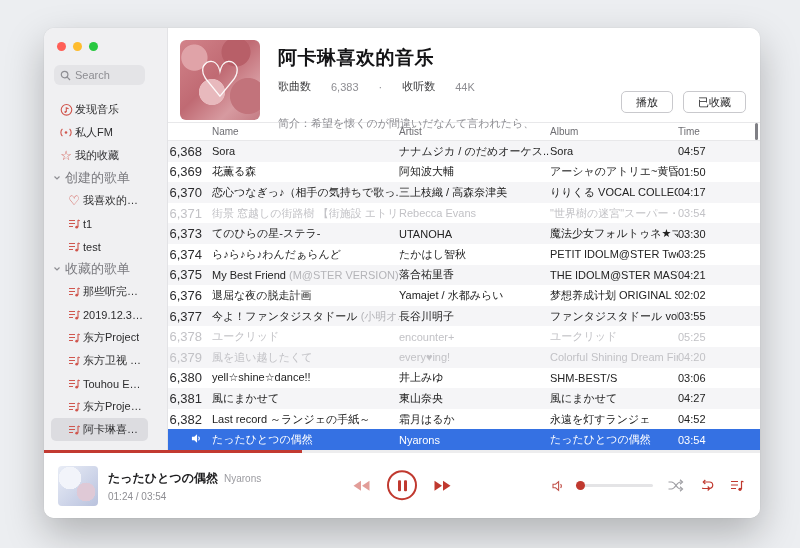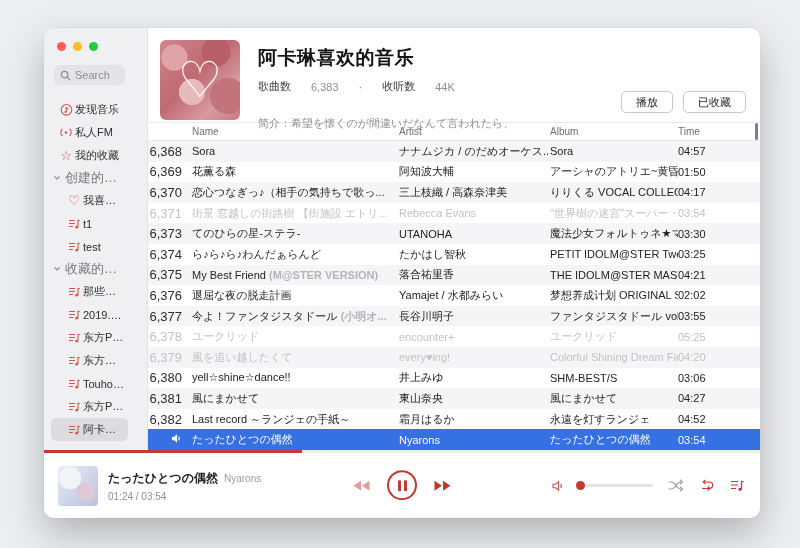--- a/index.html
+++ b/index.html
@@ -4,21 +4,21 @@
 <style>
   * { margin:0; padding:0; box-sizing:border-box; }
   html,body { width:800px; height:548px; font-family:"Liberation Sans","DejaVu Sans",sans-serif; }
   .stage { position:relative; width:800px; height:548px; background:#eceef1; overflow:hidden; }
   .window { position:absolute; left:44px; top:28px; width:716px; height:490px; background:#fff;
             border-radius:10px; overflow:hidden; display:flex; flex-direction:column;
             box-shadow:0 16px 38px rgba(0,0,0,.25), 0 0 1px rgba(0,0,0,.2); }
   .wbody { flex:1; display:flex; min-height:0; }
 
   
-  .sidebar { width:104px; background:#f0f0f2; border-right:1px solid #e3e3e6; padding:14px 19px 0 7px; flex-shrink:0; }
+  .sidebar { width:124px; background:#f0f0f2; border-right:1px solid #e3e3e6; padding:14px 19px 0 7px; flex-shrink:0; }
   .traffic { display:flex; gap:7px; padding-left:6px; }
   .dot { width:9px; height:9px; border-radius:50%; }
   .dot.r { background:#ff5f57; } .dot.y { background:#febc2e; } .dot.g { background:#28c840; }
   .search { margin:14px 3px 0 3px; height:20px; background:#e4e4e7; border-radius:6px; display:flex;
             align-items:center; gap:4px; padding:0 6px; color:#8e8e93; font-size:11px; }
   nav { margin-top:13px; }
   .nav-item { height:23px; display:flex; align-items:center; gap:2px; padding:0 4px 0 8px;
               font-size:11px; color:#2c2c2e; border-radius:5px; white-space:nowrap; overflow:hidden; }
   .nav-item .ic { width:14px; display:flex; justify-content:center; color:#d0564e; flex-shrink:0; }
   .nav-item .glyph { color:#d0564e; font-size:13px; line-height:1; }
@@ -49,21 +49,21 @@
          padding:3px 14px; line-height:14px; }
 
   .grid5 { display:grid; grid-template-columns:44px 1fr 151px 128px 82px; align-items:center; }
   .thead { height:19px; border-top:1px solid #e8e8ea; border-bottom:1px solid #e8e8ea;
            font-size:10px; color:#6e6e73; flex-shrink:0; }
   .rows { flex:1; display:flex; flex-direction:column; min-height:0; }
   .row { flex:1; font-size:11px; color:#222; min-height:0; }
   .row:nth-child(odd) { background:#f5f5f7; }
   .cell { white-space:nowrap; overflow:hidden; padding-right:12px; }
   .num { text-align:right; padding-right:10px; font-size:13px; color:#2c2c2e; }
-  .dim2 { color:#b4b4b8;font-weight:bold; }
+  .dim2 { color:#b4b4b8; }
   .row[data-state="dim"] .num, .row[data-state="dim"] .cell, .row[data-state="dim"] span { color:#c2c2c6; }
   .row[data-state="selected"] { background:#3571e3; color:#fff; }
   .row[data-state="selected"] .num, .row[data-state="selected"] .cell, .row[data-state="selected"] span { color:#fff; }
   .row .speaker { display:none; }
   .row[data-state="selected"] .speaker { display:inline-block; }
   .scroll-thumb { position:absolute; right:2px; top:95px; width:3px; height:17px; background:#808085; border-radius:2px; }
 
   
   .player { height:68px; position:relative; background:#fff; display:flex; align-items:center;
             padding:3px 16px 0 14px; flex-shrink:0; }

